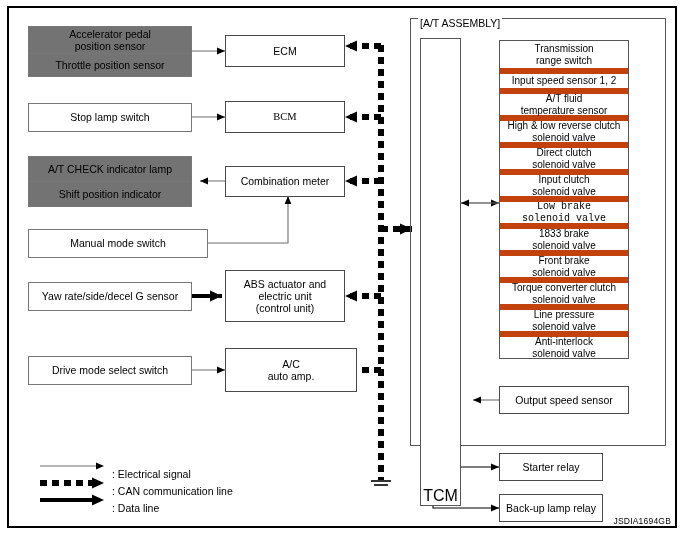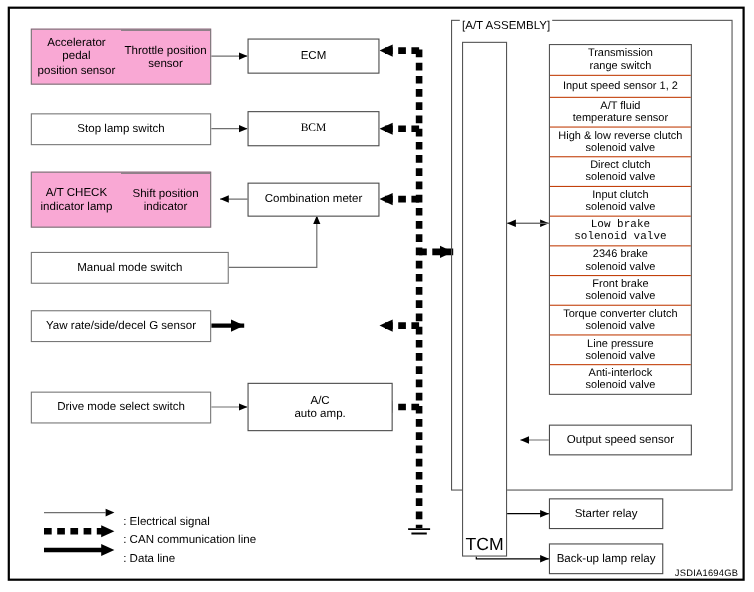--- a/index.html
+++ b/index.html
@@ -37,23 +37,23 @@
     line-height:1.15;
     padding:1px 2px;
   }
   .box.dark{border:1px solid #4a4a4a;}
 
   
   .stack{
     position:absolute;
     box-sizing:border-box;
     border:1px solid #777;
-    background:#f9a8d4;
-    display:flex;
-    flex-direction:row;
+    background:#737373;
+    display:flex;
+    flex-direction:column;
   }
   .stack > .cell{
     flex:1;
     display:flex;
     align-items:center;
     justify-content:center;
     text-align:center;
     font-size:10.5px;
     line-height:1.15;
     color:#000;
@@ -109,21 +109,21 @@
     box-sizing:border-box;
     text-align:center;
     font-size:10px;
     line-height:1.12;
     padding:2px 1px;
     color:#000;
     display:flex;
     align-items:center;
     justify-content:center;
   }
-  .comp-list .row + .row{border-top:1px solid #c2410c;}
+  .comp-list .row + .row{border-top:6px solid #c2410c;}
 
   
   .legend{
     position:absolute;
     left:40px;top:457px;
     width:280px;
     font-size:10.5px;
   }
   .legend-row{
     display:flex;
@@ -238,20 +238,27 @@
   <div class="box" style="left:28px;top:282px;width:164px;height:29px;">Yaw rate/side/decel G sensor</div>
 
   <div class="box" style="left:28px;top:356px;width:164px;height:29px;">Drive mode select switch</div>
 
   <div class="box dark" style="left:225px;top:35px;width:120px;height:32px;">ECM</div>
 
   <div class="box dark" style="left:225px;top:101px;width:120px;height:32px;font-family:Liberation Serif, serif;">BCM</div>
 
   <div class="box dark" style="left:225px;top:166px;width:120px;height:31px;">Combination meter</div>
 
+  <div class="box dark" style="left:225px;top:270px;width:120px;height:52px;">
+    <div>
+      <div>ABS actuator and</div>
+      <div>electric unit</div>
+      <div>(control unit)</div>
+    </div>
+  </div>
 
   <div class="box dark" style="left:225px;top:348px;width:132px;height:44px;">
     <div>
       <div>A/C</div>
       <div>auto amp.</div>
     </div>
   </div>
 
   <div class="at-assembly"></div>
   <div class="at-label">[A/T ASSEMBLY]</div>
@@ -297,21 +304,21 @@
         </div>
       </div>
       <div class="row" style="height: 27px; font-family: Liberation Mono, monospace;">
         <div>
           <div>Low brake</div>
           <div>solenoid valve</div>
         </div>
       </div>
       <div class="row" style="height: 27px;">
         <div>
-          <div>2346 brake</div>
+          <div>1833 brake</div>
           <div>solenoid valve</div>
         </div>
       </div>
       <div class="row" style="height: 27px;">
         <div>
           <div>Front brake</div>
           <div>solenoid valve</div>
         </div>
       </div>
       <div class="row" style="height: 27px;">

